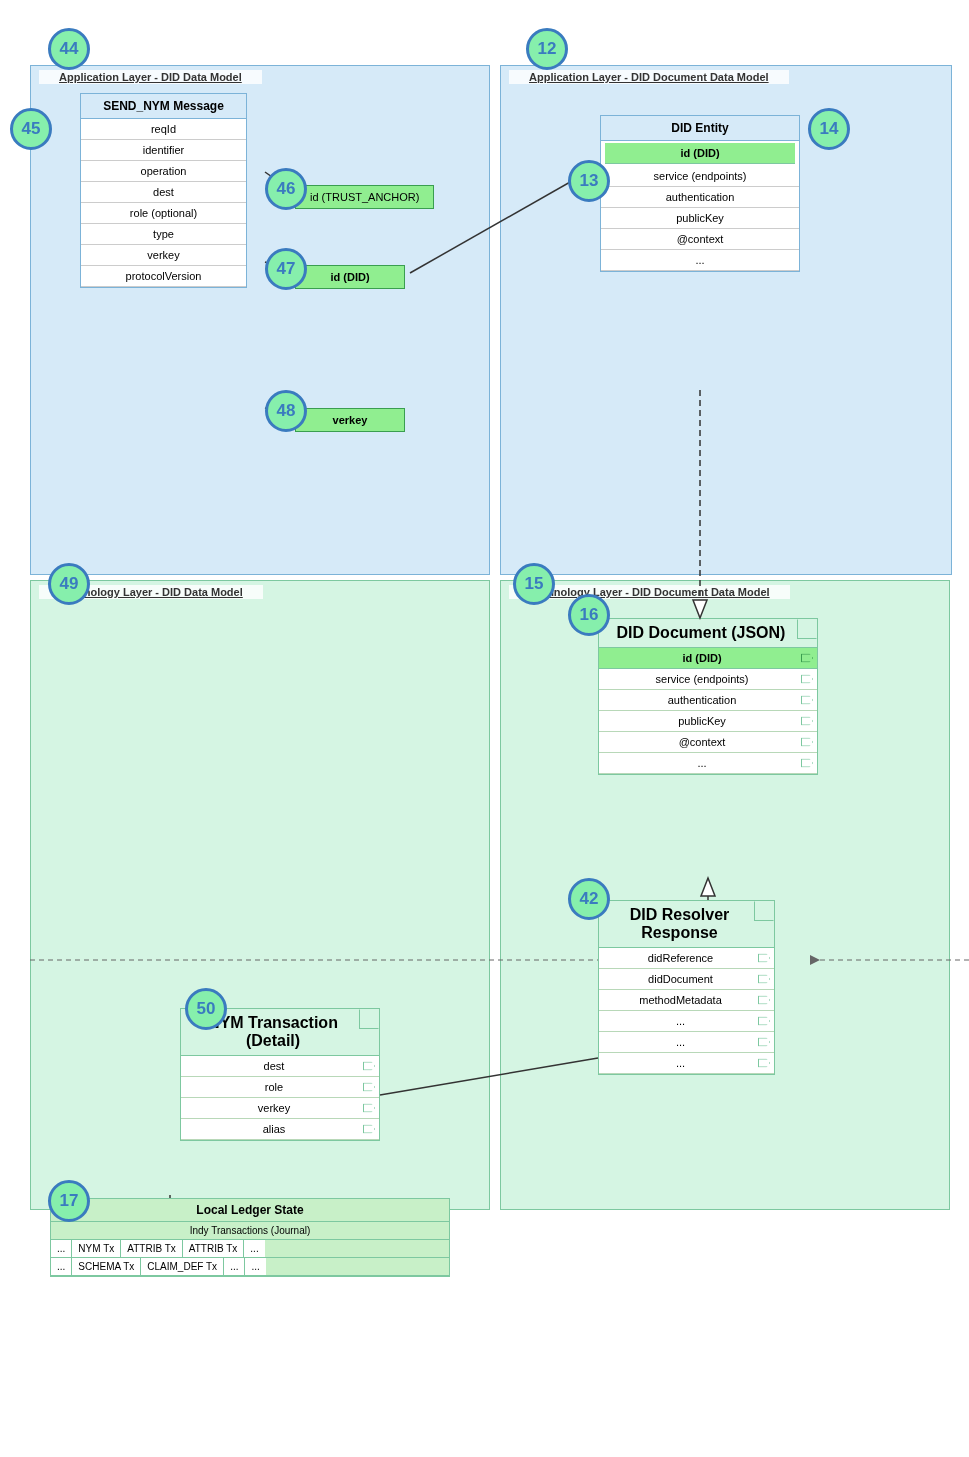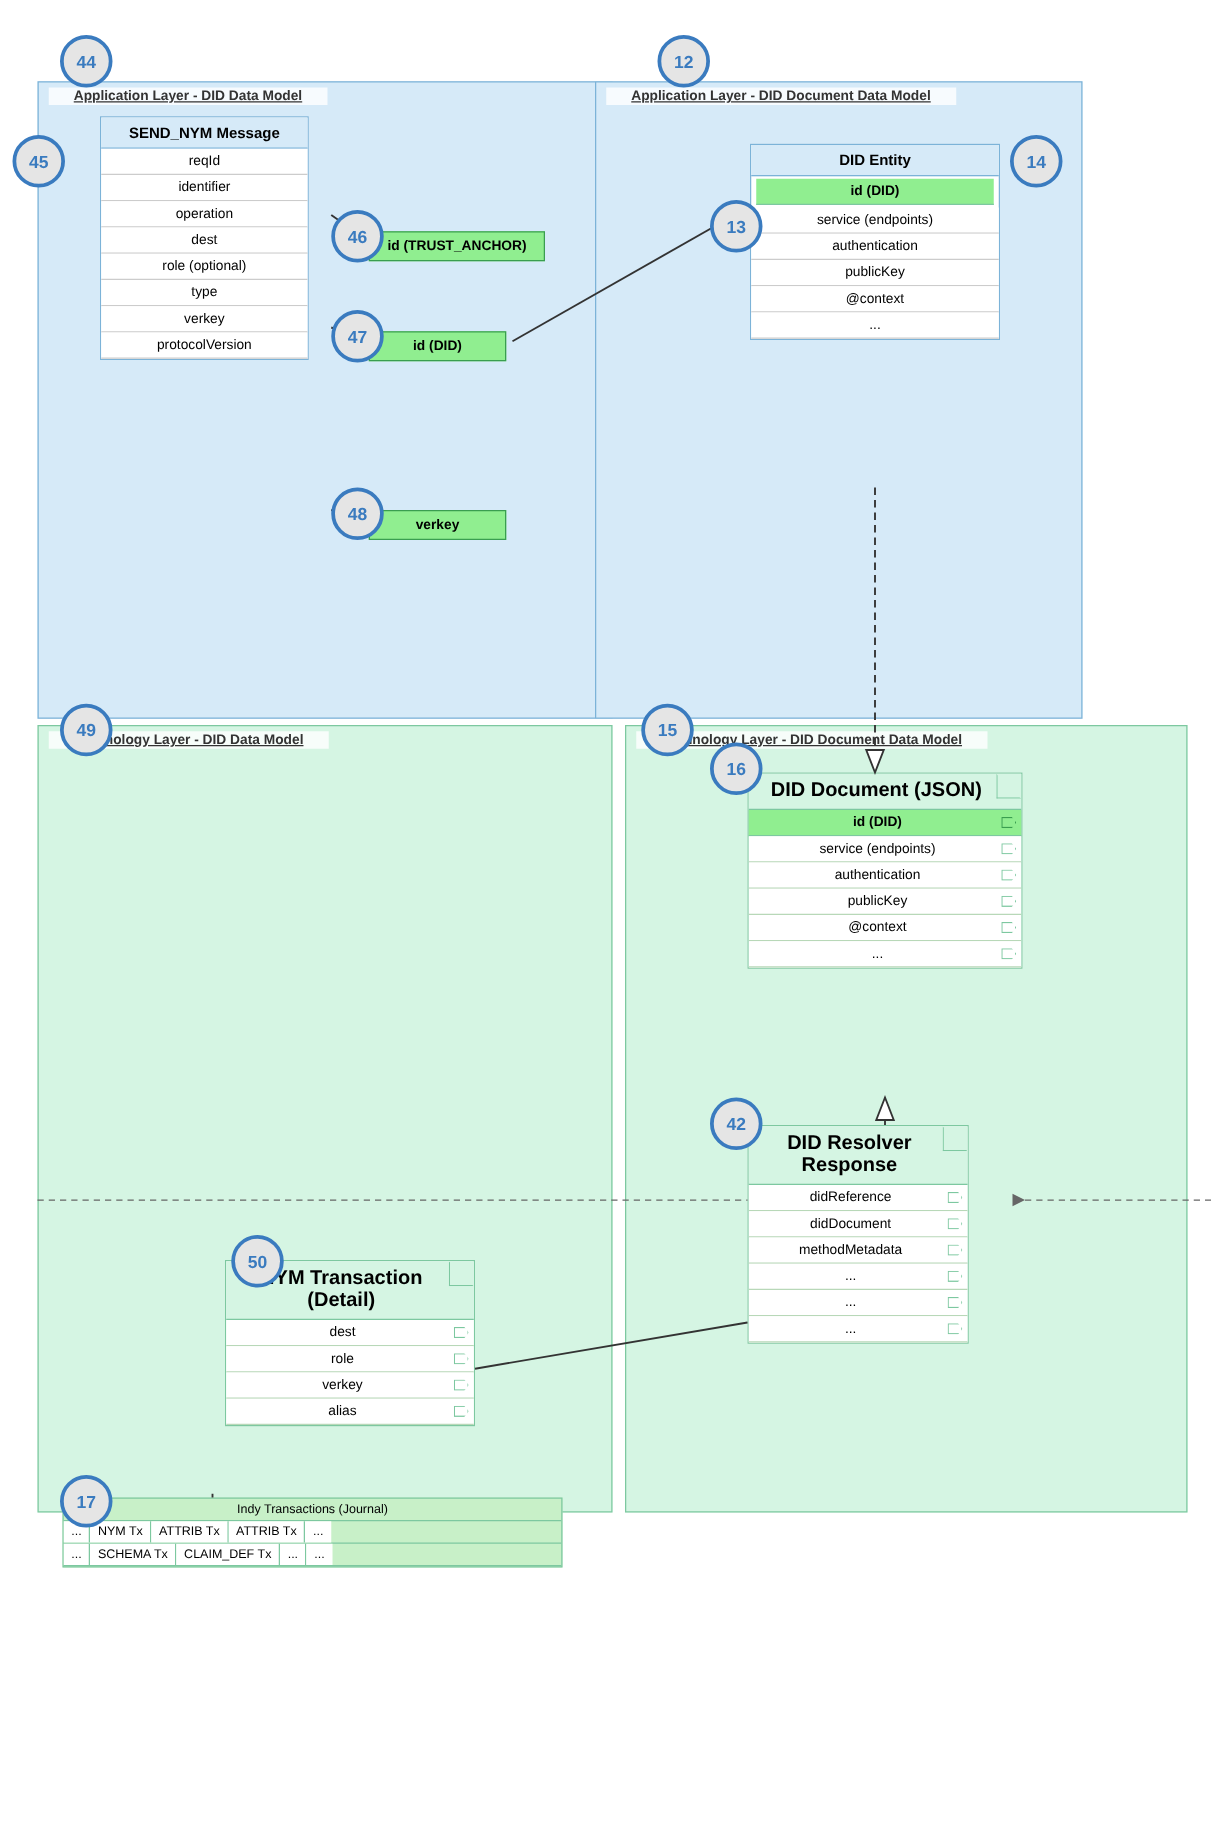--- a/index.html
+++ b/index.html
@@ -13,26 +13,26 @@
       overflow: hidden;
     }
 
     
     .badge {
       position: absolute;
       width: 42px;
       height: 42px;
       border-radius: 50%;
       border: 3px solid #3a7bbf;
-      background: #e5e5e5;
+      background: #86efac;
       color: #3a7bbf;
       display: flex;
       align-items: center;
       justify-content: center;
-      font-size: 14px;
+      font-size: 17px;
       font-weight: bold;
       z-index: 10;
     }
 
     
     .layer-box {
       position: absolute;
       border: 1.5px solid #aab;
     }
 
@@ -51,22 +51,22 @@
       top: 65px;
       left: 30px;
       width: 460px;
       height: 510px;
       background: #d6eaf8;
       border-color: #7cb3d8;
     }
 
     .app-layer-right {
       top: 65px;
-      left: 476px;
-      width: 390px;
+      left: 500px;
+      width: 452px;
       height: 510px;
       background: #d6eaf8;
       border-color: #7cb3d8;
     }
 
     
     .tech-layer-left {
       top: 580px;
       left: 30px;
       width: 460px;
@@ -278,21 +278,21 @@
   <div class="field-row">operation</div>
   <div class="field-row">dest</div>
   <div class="field-row">role (optional)</div>
   <div class="field-row">type</div>
   <div class="field-row">verkey</div>
   <div class="field-row">protocolVersion</div>
 </div>
 
 <div class="badge" style="top:168px;left:265px;">46</div>
 
-<div style="position:absolute;top:185px;left:295px;background:#90EE90;border:1.5px solid #3a9e50;padding:5px 14px;font-size:11px;font-weight:bold;text-align:right;min-width:110px;z-index:6;">id (TRUST_ANCHOR)</div>
+<div style="position:absolute;top:185px;left:295px;background:#90EE90;border:1.5px solid #3a9e50;padding:5px 14px;font-size:11px;font-weight:normal;text-align:right;min-width:110px;z-index:6;">id (TRUST_ANCHOR)</div>
 
 <div class="badge" style="top:248px;left:265px;text-align:center;">47</div>
 
 <div style="position:absolute;top:265px;left:295px;background:#90EE90;border:1.5px solid #3a9e50;padding:5px 14px;font-size:11px;font-weight:bold;text-align:center;min-width:110px;z-index:6;">id (DID)</div>
 
 <div class="badge" style="top:390px;left:265px;">48</div>
 
 <div style="position:absolute;top:408px;left:295px;background:#90EE90;border:1.5px solid #3a9e50;padding:5px 14px;font-size:11px;font-weight:bold;text-align:center;min-width:110px;z-index:6;">verkey</div>
 
 <div class="entity-box" style="top:115px;left:600px;width:200px;">
@@ -348,20 +348,21 @@
     <div class="doc-field">dest</div>
     <div class="doc-field">role</div>
     <div class="doc-field">verkey</div>
     <div class="doc-field">alias</div>
   </div>
 </div>
 
 <div class="badge" style="top:1180px;left:48px;">17</div>
 
 <div class="ledger-box" style="position:absolute;top:1198px;left:50px;width:400px;">
+  <div class="ledger-header">Local Ledger State</div>
   <div class="ledger-sub">Indy Transactions (Journal)</div>
   <div class="ledger-row">
     <div class="ledger-cell">...</div>
     <div class="ledger-cell">NYM Tx</div>
     <div class="ledger-cell">ATTRIB Tx</div>
     <div class="ledger-cell">ATTRIB Tx</div>
     <div class="ledger-cell">...</div>
   </div>
   <div class="ledger-row">
     <div class="ledger-cell">...</div>

